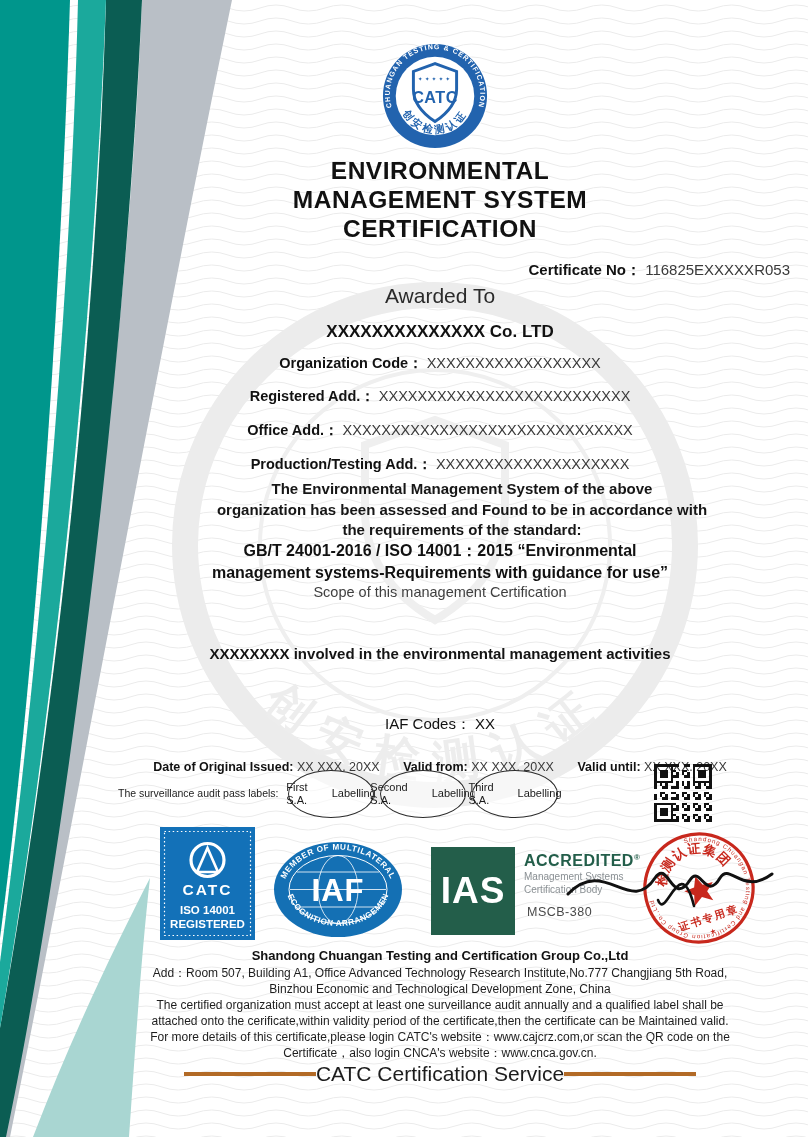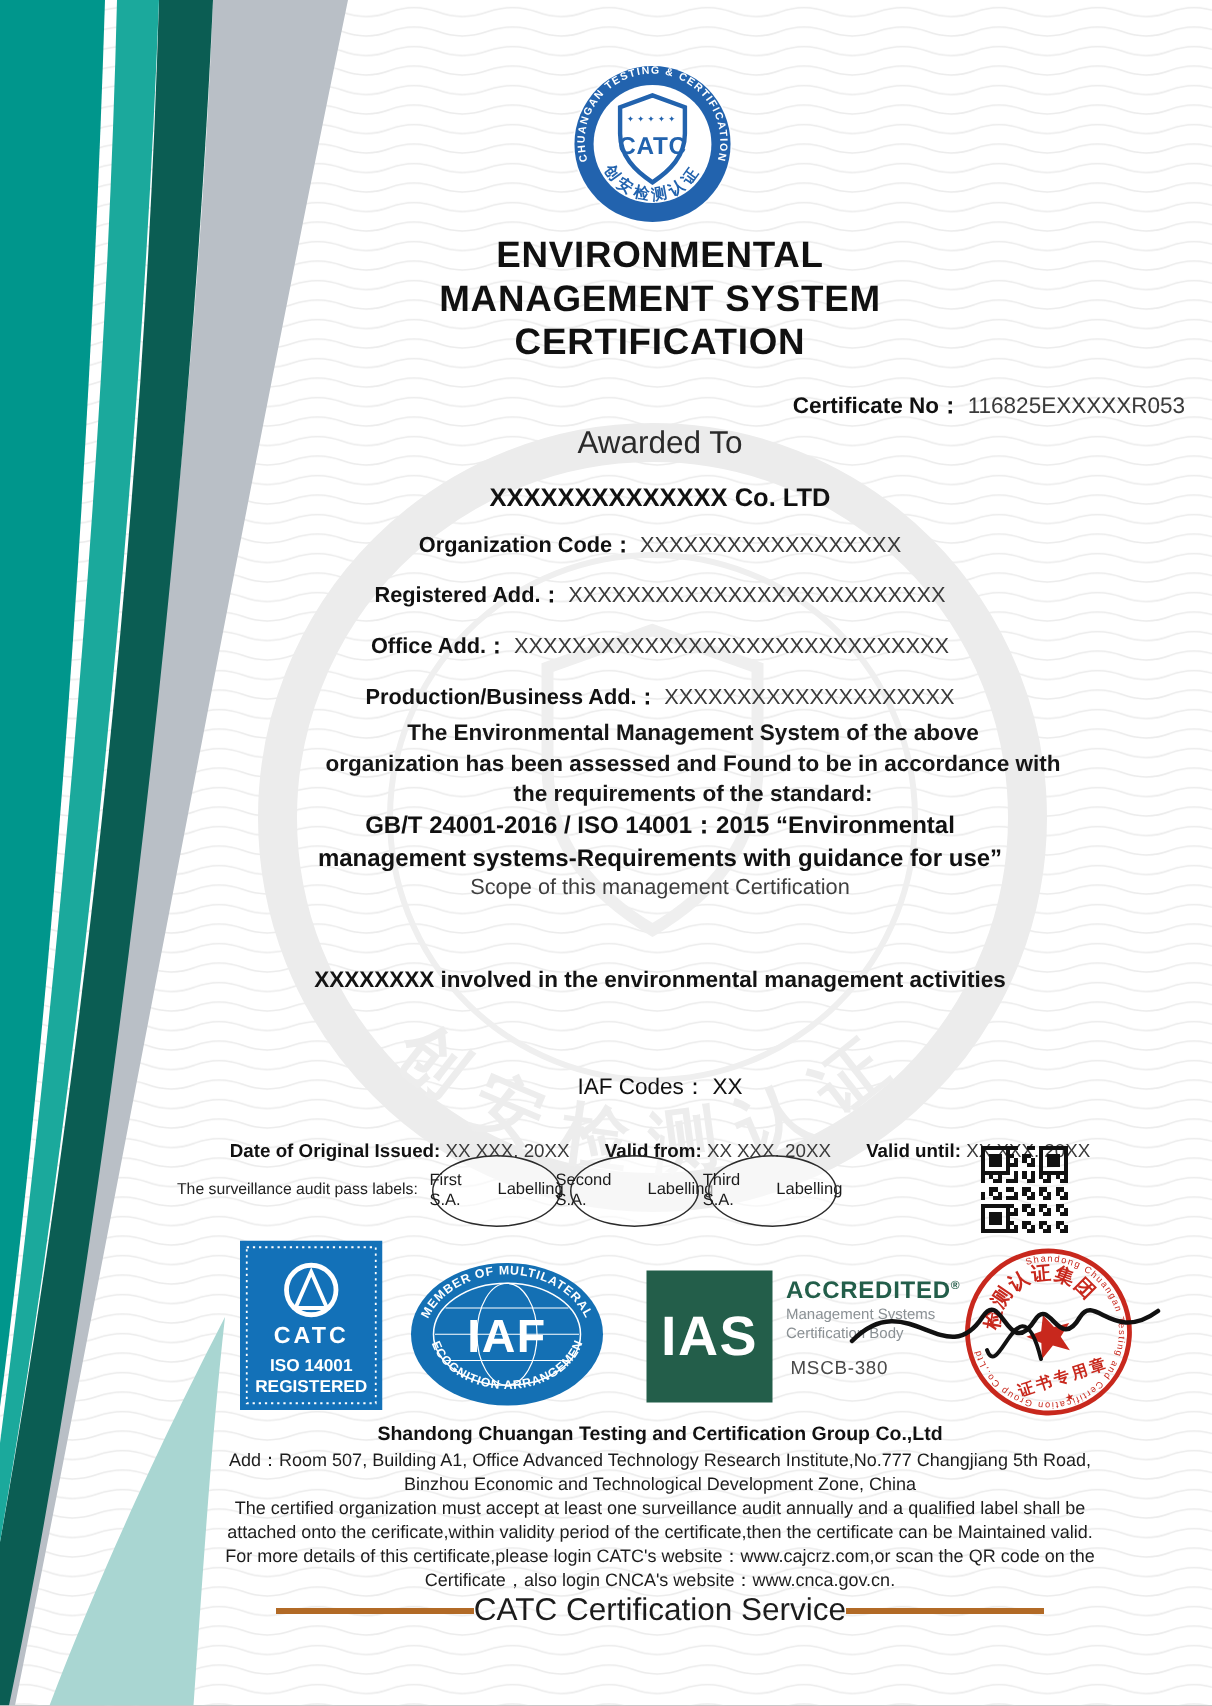--- a/index.html
+++ b/index.html
@@ -130,21 +130,21 @@
   </div>
   <div class="centered field f1">
     <span class="lab">Registered Add.：</span>
     <span class="val">XXXXXXXXXXXXXXXXXXXXXXXXXX</span>
   </div>
   <div class="centered field f2">
     <span class="lab">Office Add.：</span>
     <span class="val">XXXXXXXXXXXXXXXXXXXXXXXXXXXXXX</span>
   </div>
   <div class="centered field f3">
-    <span class="lab">Production/Business Add.：</span>
+    <span class="lab">Production/Testing Add.：</span>
     <span class="val">XXXXXXXXXXXXXXXXXXXX</span>
   </div>
 
   <div class="centered statement">
     <div>The Environmental Management System of the above</div>
     <div>organization has been assessed and Found to be in accordance with</div>
     <div>the requirements of the standard:</div>
   </div>
   <div class="centered standard">
     <div>GB/T 24001-2016 / ISO 14001：2015 “Environmental</div>

